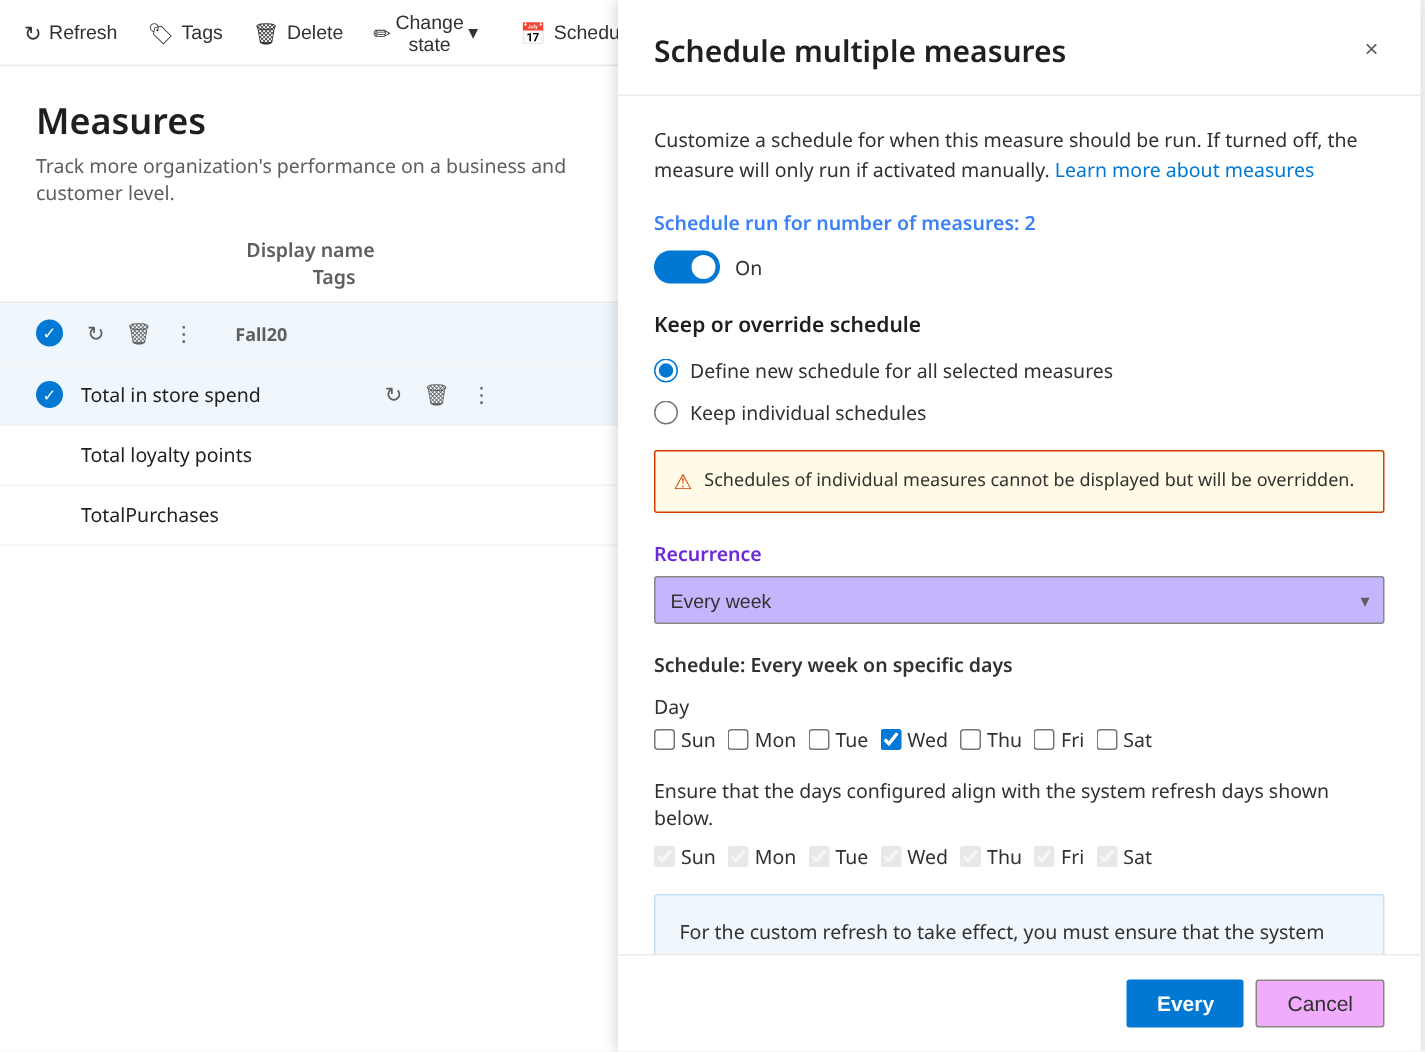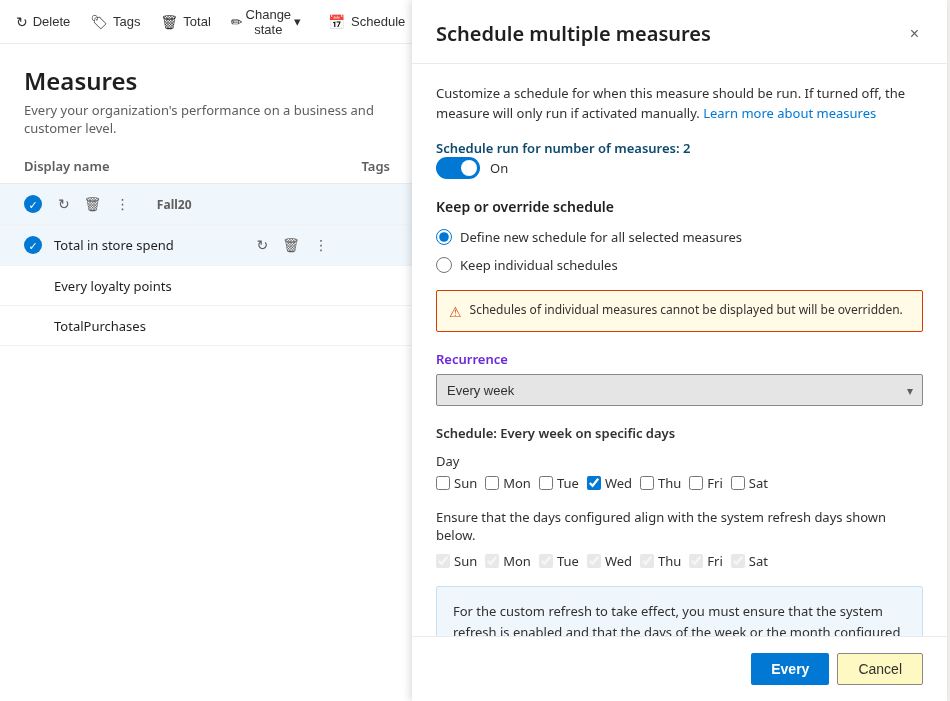--- a/index.html
+++ b/index.html
@@ -11,21 +11,21 @@
     .toolbar { height: 44px; display: flex; align-items: center; gap: 4px; padding: 0 8px; border-bottom: 1px solid #edebe9; background: #fff; }
     .toolbar-btn { display: flex; align-items: center; gap: 5px; padding: 4px 8px; border: none; background: transparent; cursor: pointer; color: #323130; font-size: 13px; border-radius: 2px; }
     .toolbar-btn .icon { font-size: 14px; }
     .toolbar-sep { width: 1px; height: 20px; background: #edebe9; margin: 0 2px; }
     .change-state-btn { display: flex; align-items: center; gap: 3px; }
 
     .page-header { padding: 20px 24px 12px; }
     .page-title { font-size: 24px; font-weight: 600; color: #201f1e; margin-bottom: 4px; }
     .page-subtitle { font-size: 13px; color: #605e5c; }
 
-    .list-header { display: flex; align-items: center; padding: 8px 24px; border-bottom: 1px solid #edebe9; color: #605e5c; font-size: 13px; font-weight: 600; }
+    .list-header { display: flex; align-items: center; padding: 8px 24px; border-bottom: 1px solid #edebe9; color: #605e5c; font-size: 13px; font-weight: 600; flex-direction: column; }
     .list-header-name { flex: 1; }
     .list-header-tags { width: 60px; text-align: right; }
 
     .list-item { display: flex; align-items: center; padding: 10px 24px; border-bottom: 1px solid #f3f2f1; cursor: pointer; }
     .list-item.selected { background: #eff6fc; }
     .list-item-check { width: 22px; margin-right: 8px; }
     .check-circle { width: 18px; height: 18px; border-radius: 50%; background: #0078d4; display: flex; align-items: center; justify-content: center; color: #fff; font-size: 11px; }
     .list-item-name { flex: 1; font-size: 13px; color: #201f1e; }
     .list-item-actions { display: flex; align-items: center; gap: 6px; margin-right: 8px; }
     .action-icon { background: transparent; border: none; cursor: pointer; color: #605e5c; font-size: 14px; padding: 2px 4px; border-radius: 2px; }
@@ -38,21 +38,21 @@
     .overlay { position: absolute; top: 0; left: 412px; width: 535px; height: 701px; background: #fff; box-shadow: -2px 0 8px rgba(0,0,0,0.15); display: flex; flex-direction: column; z-index: 10; overflow-y: auto; }
     .modal-header { display: flex; align-items: center; justify-content: space-between; padding: 20px 24px 16px; border-bottom: 1px solid #edebe9; }
     .modal-title { font-size: 20px; font-weight: 600; color: #201f1e; }
     .close-btn { background: transparent; border: none; cursor: pointer; font-size: 16px; color: #605e5c; padding: 4px; border-radius: 2px; }
 
     .modal-body { padding: 20px 24px; flex: 1; overflow-y: auto; }
 
     .modal-desc { font-size: 13px; color: #323130; line-height: 1.5; margin-bottom: 16px; }
     .modal-desc a { color: #0078d4; text-decoration: none; }
 
-    .section-label { font-size: 13px; font-weight: 600; color: #0c4a6e; margin-bottom: 0; }
+    .section-label { font-size: 13px; font-weight: 600; color: #3b82f6; margin-bottom: 10px; }
 
     .toggle-row { display: flex; align-items: center; gap: 10px; margin-bottom: 18px; }
     .toggle { position: relative; width: 44px; height: 22px; }
     .toggle input { opacity: 0; width: 0; height: 0; }
     .toggle-slider { position: absolute; cursor: pointer; top: 0; left: 0; right: 0; bottom: 0; background: #0078d4; border-radius: 11px; transition: 0.2s; }
     .toggle-slider:before { position: absolute; content: ""; height: 16px; width: 16px; left: 3px; bottom: 3px; background: white; border-radius: 50%; transition: 0.2s; transform: translateX(22px); }
     .toggle-label { font-size: 13px; color: #323130; }
 
     .section-title { font-size: 14px; font-weight: 600; color: #201f1e; margin-bottom: 12px; }
 
@@ -61,73 +61,73 @@
     .radio-item input[type=radio] { accent-color: #0078d4; width: 16px; height: 16px; cursor: pointer; }
     .radio-item label { font-size: 13px; color: #323130; cursor: pointer; }
 
     .warning-box { background: #fffbe6; border: 1px solid #d83b01; border-radius: 2px; padding: 10px 12px; display: flex; align-items: flex-start; gap: 8px; margin-bottom: 18px; }
     .warning-icon { color: #d83b01; font-size: 14px; flex-shrink: 0; margin-top: 1px; }
     .warning-text { font-size: 12px; color: #323130; }
 
     .field-label { font-size: 13px; font-weight: 600; color: #6d28d9; margin-bottom: 6px; }
 
     .select-wrapper { position: relative; margin-bottom: 18px; }
-    .select-wrapper select { width: 100%; padding: 6px 30px 6px 10px; border: 1px solid #8a8886; border-radius: 2px; font-size: 13px; color: #323130; background: #e5e5e5; appearance: none; cursor: pointer; height: 32px; }
+    .select-wrapper select { width: 100%; padding: 6px 30px 6px 10px; border: 1px solid #8a8886; border-radius: 2px; font-size: 13px; color: #323130; background: #c4b5fd; appearance: none; cursor: pointer; height: 32px; }
     .select-arrow { position: absolute; right: 10px; top: 50%; transform: translateY(-50%); pointer-events: none; color: #605e5c; font-size: 12px; }
 
     .schedule-title { font-size: 13px; font-weight: 600; color: #323130; margin-bottom: 10px; }
     .day-label { font-size: 13px; color: #323130; margin-bottom: 4px; }
     .days-row { display: flex; align-items: center; gap: 8px; flex-wrap: wrap; margin-bottom: 16px; }
     .day-item { display: flex; align-items: center; gap: 4px; }
     .day-item input[type=checkbox] { width: 14px; height: 14px; accent-color: #0078d4; cursor: pointer; }
     .day-item label { font-size: 13px; color: #323130; cursor: pointer; }
     .day-item input[type=checkbox]:disabled { opacity: 0.5; cursor: default; }
     .day-item.checked-blue input[type=checkbox] { accent-color: #0078d4; }
 
     .align-label { font-size: 13px; color: #323130; margin-bottom: 8px; }
 
     .info-box { background: #eff6fc; border: 1px solid #c7e0f4; border-radius: 2px; padding: 14px 16px; margin-top: 8px; font-size: 13px; color: #323130; line-height: 1.6; }
 
     .modal-footer { padding: 16px 24px; border-top: 1px solid #edebe9; display: flex; justify-content: flex-end; gap: 8px; background: #fff; }
     .btn-primary { background: #0078d4; color: #fff; border: none; border-radius: 2px; padding: 6px 20px; font-size: 14px; font-weight: 600; cursor: pointer; height: 32px; }
-    .btn-default { background: #fef9c3; color: #323130; border: 1px solid #8a8886; border-radius: 2px; padding: 6px 20px; font-size: 14px; cursor: pointer; height: 32px; }
+    .btn-default { background: #f0abfc; color: #323130; border: 1px solid #8a8886; border-radius: 2px; padding: 6px 20px; font-size: 14px; cursor: pointer; height: 32px; }
   </style>
 </head>
 <body>
 
 <div class="left-panel">
 
   <div class="toolbar">
     <button class="toolbar-btn">
       <span class="icon">↻</span>
-      <span>Delete</span>
+      <span>Refresh</span>
     </button>
     <button class="toolbar-btn">
       <span class="icon">🏷</span>
       <span>Tags</span>
     </button>
     <button class="toolbar-btn">
       <span class="icon">🗑</span>
-      <span>Total</span>
+      <span>Delete</span>
     </button>
     <button class="toolbar-btn change-state-btn">
       <span class="icon">✏</span>
       <span>Change state</span>
       <span>▾</span>
     </button>
     <div class="toolbar-sep"></div>
     <button class="toolbar-btn">
       <span class="icon">📅</span>
       <span>Schedule</span>
     </button>
   </div>
 
   <div class="page-header">
     <div class="page-title">Measures</div>
-    <div class="page-subtitle">Every your organization's performance on a business and customer level.</div>
+    <div class="page-subtitle">Track more organization's performance on a business and customer level.</div>
   </div>
 
   <div class="list-header">
     <div class="list-header-name">Display name</div>
     <div class="list-header-tags">Tags</div>
   </div>
 
   <div class="list-item selected">
     <div class="list-item-check">
       <div class="check-circle">✓</div>
@@ -147,21 +147,21 @@
     <div class="list-item-name">Total in store spend</div>
     <div class="list-item-actions">
       <button class="action-icon">↻</button>
       <button class="action-icon">🗑</button>
       <button class="action-icon">⋮</button>
     </div>
     <div class="list-item-tag"></div>
   </div>
 
   <div class="list-item-plain">
-    <span>Every loyalty points</span>
+    <span>Total loyalty points</span>
   </div>
 
   <div class="list-item-plain">
     <span>TotalPurchases</span>
   </div>
 </div>
 
 <div class="overlay">
 
   <div class="modal-header">

